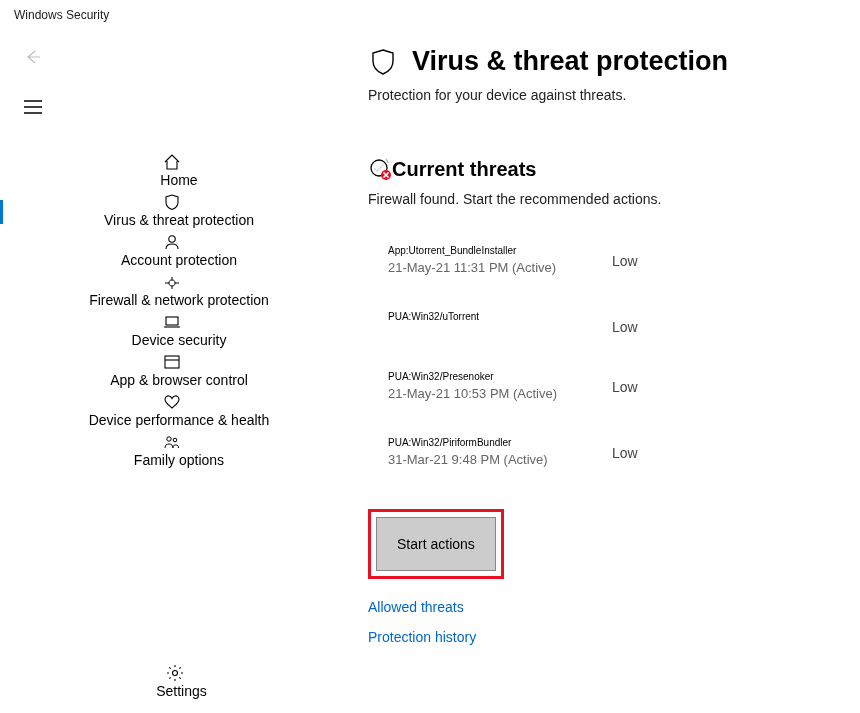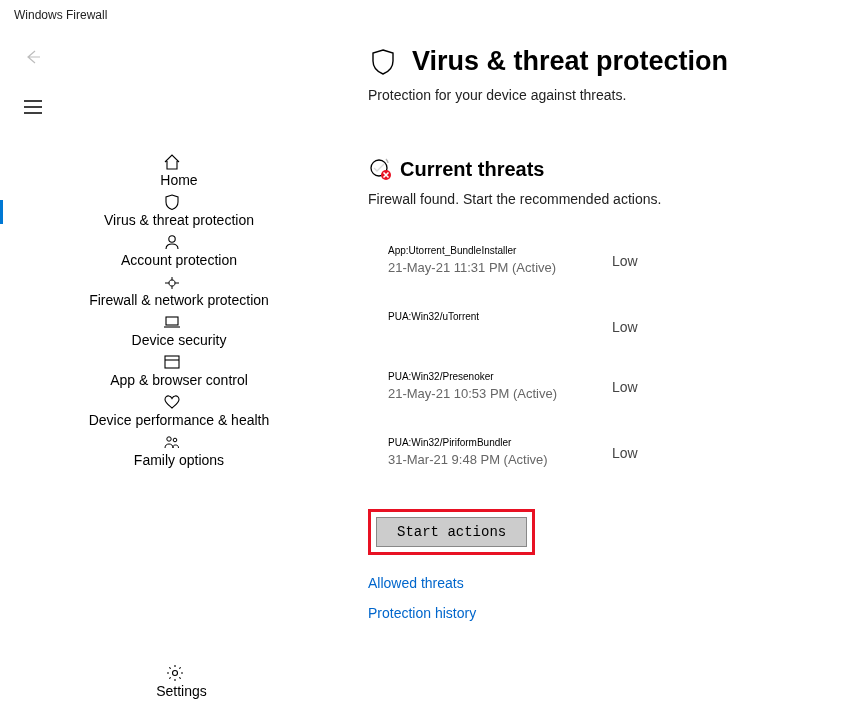--- a/index.html
+++ b/index.html
@@ -105,21 +105,21 @@
       margin-top: 10px;
       font-size: 14px;
       color: #222;
     }
     .section {
       margin-top: 54px;
     }
     .section-header {
       display: flex;
       align-items: center;
-      gap: 8px;
+      gap: 0;
     }
     .section-header h2 {
       font-size: 20px;
       font-weight: 600;
     }
     .section-subtitle {
       margin-top: 10px;
       font-size: 14px;
       color: #222;
     }
@@ -149,42 +149,42 @@
     }
     .start-actions-wrap {
       display: inline-block;
       border: 3px solid #e81123;
       padding: 5px;
       margin-top: 6px;
     }
     .start-actions-btn {
       background: #ccc;
       border: 1px solid #888;
-      padding: 6px 20px;
+      padding: 18px 20px;
       font-size: 14px;
       cursor: pointer;
-      font-family: Liberation Mono, monospace;
+      font-family: Liberation Sans, sans-serif;
     }
     .link-list {
       margin-top: 20px;
     }
     .link-list a {
       display: block;
       color: #0066cc;
       text-decoration: none;
       font-size: 14px;
       margin-bottom: 14px;
       cursor: pointer;
     }
     svg { display: block; }
   </style>
 </head>
 <body>
 
-<div class="window-title">Windows Firewall</div>
+<div class="window-title">Windows Security</div>
 
 <div class="app-body">
 
   <nav class="nav-pane">
     <div class="back-btn">
       <span>
         <svg width="20" height="20" viewBox="0 0 20 20">
             <path d="M12 4 L5 10 L12 16 M5 10 H17" stroke="currentColor" stroke-width="1.2" fill="none"></path>
           </svg>
       </span>

